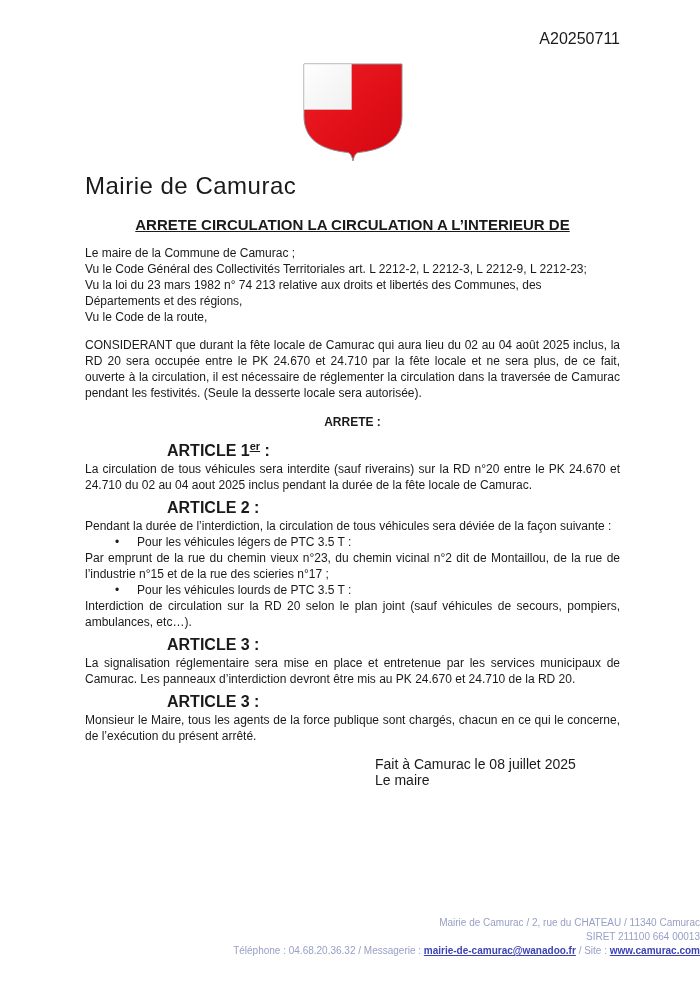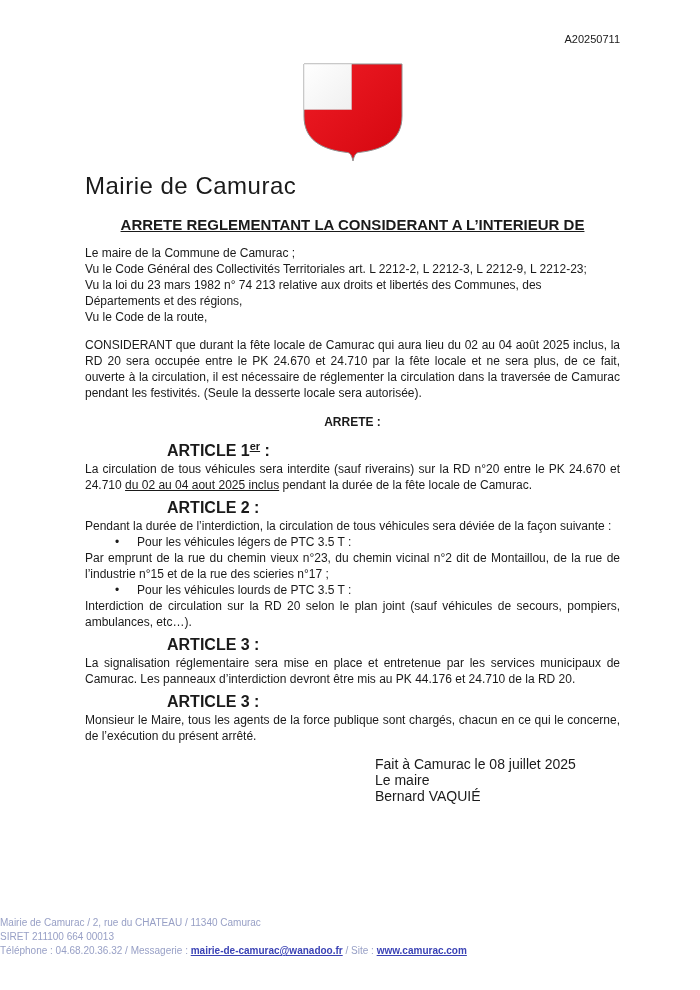--- a/index.html
+++ b/index.html
@@ -5,21 +5,21 @@
   html, body { margin: 0; padding: 0; background: #ffffff; }
   body {
     width: 700px; height: 990px;
     font-family: "Liberation Sans", sans-serif;
     color: #1a1a1a;
     position: relative;
     overflow: hidden;
   }
   .page { position: absolute; inset: 0; padding: 32px 80px 0 85px; box-sizing: border-box; }
 
-  .ref { text-align: right; font-size: 11px; line-height: 14px; }
+  .ref { text-align: right; font-size: 16px; line-height: 14px; }
   .admin-row { display: flex; justify-content: space-between; font-size: 12px; line-height: 15px; margin-top: 3px; }
 
   .crest-wrap { display: flex; justify-content: center; margin-top: 15px; }
 
   .doc-title { text-align: left; font-size: 24px; font-weight: 400; margin: 4px 0 16px 0; line-height: 28px; letter-spacing: 0.5px; }
 
   .subject { text-align: center; font-size: 15px; font-weight: bold; margin: 13px 0 0 0; line-height: 18px; }
   .subject span { display: block; text-decoration: underline; }
 
   .body-text { font-size: 12px; line-height: 16px; }
@@ -28,28 +28,28 @@
 
   .arrete-label { text-align: center; font-size: 12px; font-weight: bold; margin-top: 8px; line-height: 18px; }
 
   .article-heading { font-size: 16px; font-weight: bold; margin: 6px 0 1px 82px; line-height: 18px; }
   .article-heading sup { font-size: 11px; text-decoration: underline; }
   .article-body { text-align: justify; }
 
   .bullet-line { display: flex; padding-left: 30px; }
   .bullet-dot { width: 22px; flex: 0 0 22px; }
 
-  .u { text-decoration: underline; }
+  .u { }
 
   .signature { margin-top: 12px; margin-left: 290px; font-size: 14px; line-height: 16px; }
   .signed { font-weight: bold; font-style: italic; text-decoration: underline; }
 
   .footer {
     position: absolute; left: 0; right: 0; bottom: 32px;
-    text-align: left; font-size: 10px; line-height: 14px;
+    text-align: right; font-size: 10px; line-height: 14px;
     color: #98a0c6;
   }
   .footer a { color: #3b43b5; font-weight: bold; text-decoration: underline; cursor: pointer; }
 </style>
 </head>
 <body>
 
 <div class="page">
 
   <div class="ref">A20250711</div>
@@ -70,21 +70,21 @@
         </defs>
         <path d="M4 3 H102 V55 C102 78 86 88.5 58.5 91.5 C55.8 91.9 54.2 94.5 53 100 C51.8 94.5 50.2 91.9 47.5 91.5 C20 88.5 4 78 4 55 Z" fill="url(#shred)" stroke="#909090" stroke-width="1"></path>
         <path d="M4 3 H51.5 V48.5 H4 Z" fill="url(#cant)" stroke="#cfcfcf" stroke-width="0.6"></path>
       </svg>
     </span>
   </div>
 
   <h1 class="doc-title">Mairie de Camurac</h1>
 
   <h2 class="subject">
-    <span>ARRETE REGLEMENTANT LA CONSIDERANT A L’INTERIEUR DE</span>
+    <span>ARRETE CIRCULATION LA CIRCULATION A L’INTERIEUR DE</span>
   </h2>
 
   <div class="body-text preamble">
     <div>Le maire de la Commune de Camurac ;</div>
     <div>Vu le Code Général des Collectivités Territoriales art. L 2212-2, L 2212-3, L 2212-9, L 2212-23;</div>
     <div>Vu la loi du 23 mars 1982 n° 74 213 relative aux droits et libertés des Communes, des Départements et des régions,</div>
     <div>Vu le Code de la route,</div>
   </div>
 
   <p class="body-text para">CONSIDERANT que durant la fête locale de Camurac qui aura lieu du 02 au 04 août 2025 inclus, la RD 20 sera occupée entre le PK 24.670 et 24.710 par la fête locale et ne sera plus, de ce fait, ouverte à la circulation, il est nécessaire de réglementer la circulation dans la traversée de Camurac pendant les festivités. (Seule la desserte locale sera autorisée).</p>
@@ -107,29 +107,28 @@
     </div>
     <div style="text-align:justify">Par emprunt de la rue du chemin vieux n°23, du chemin vicinal n°2 dit de Montaillou, de la rue de l’industrie n°15 et de la rue des scieries n°17 ;</div>
     <div class="bullet-line">
       <span class="bullet-dot">•</span>
       <span>Pour les véhicules lourds de PTC 3.5 T :</span>
     </div>
     <div style="text-align:justify">Interdiction de circulation sur la RD 20 selon le plan joint (sauf véhicules de secours, pompiers, ambulances, etc…).</div>
   </div>
 
   <div class="article-heading">ARTICLE 3 :</div>
-  <p class="body-text article-body" style="margin:0">La signalisation réglementaire sera mise en place et entretenue par les services municipaux de Camurac. Les panneaux d’interdiction devront être mis au PK 44.176 et 24.710 de la RD 20.</p>
+  <p class="body-text article-body" style="margin:0">La signalisation réglementaire sera mise en place et entretenue par les services municipaux de Camurac. Les panneaux d’interdiction devront être mis au PK 24.670 et 24.710 de la RD 20.</p>
 
   <div class="article-heading">ARTICLE 3 :</div>
   <p class="body-text article-body" style="margin:0">Monsieur le Maire, tous les agents de la force publique sont chargés, chacun en ce qui le concerne, de l’exécution du présent arrêté.</p>
 
   <div class="signature">
     <div>Fait à Camurac le 08 juillet 2025</div>
     <div>Le maire</div>
-    <div>Bernard VAQUIÉ</div>
   </div>
 
   <div class="footer">
     <div>Mairie de Camurac / 2, rue du CHATEAU / 11340 Camurac</div>
     <div>SIRET 211100 664 00013</div>
     <div>
       <span>Téléphone : 04.68.20.36.32 / Messagerie : </span><a>mairie-de-camurac@wanadoo.fr</a><span> / Site : </span><a>www.camurac.com</a>
     </div>
   </div>
 

